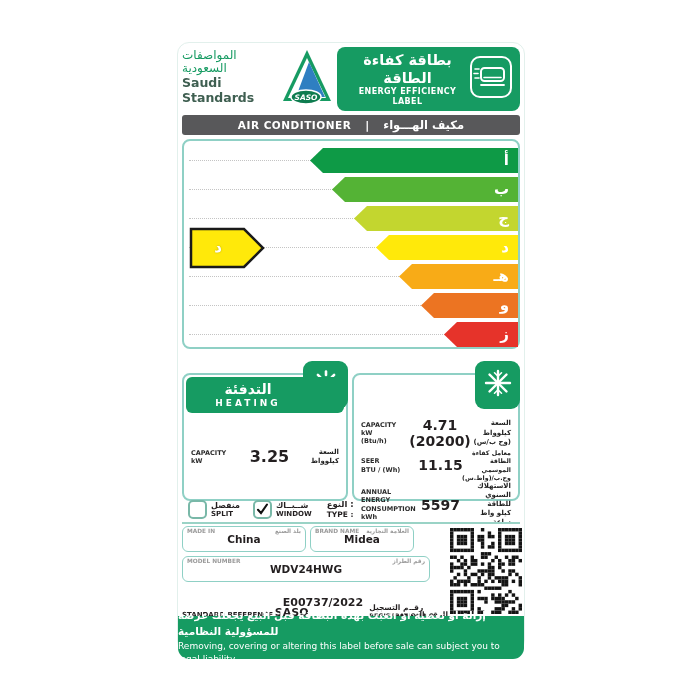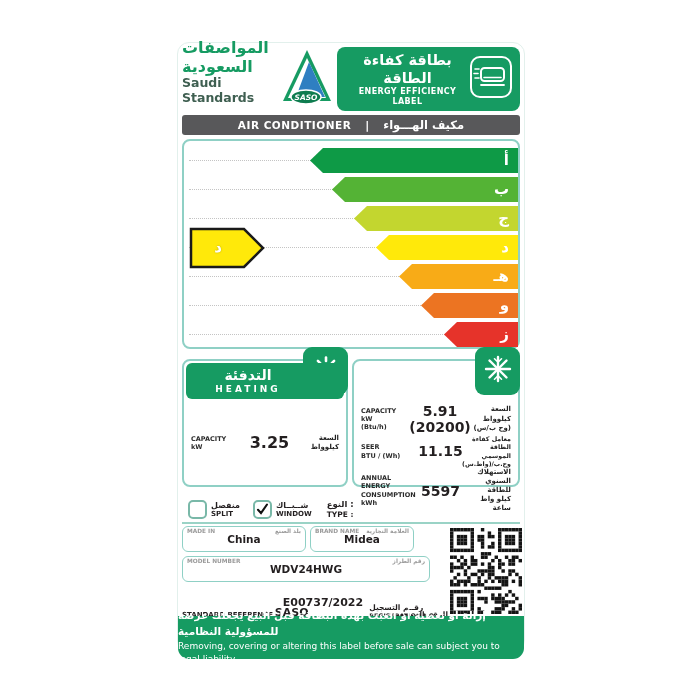--- a/index.html
+++ b/index.html
@@ -4,21 +4,21 @@
 <style>
   html,body{margin:0;padding:0;background:#fff;}
   .stage{position:relative;width:700px;height:700px;background:#fff;overflow:hidden;
          font-family:"DejaVu Sans",sans-serif;color:#231f20;}
   .label{position:absolute;left:177px;top:42px;width:346px;height:608px;background:#fff;
          border:1px solid #e2f0ec;border-radius:12px;}
   
   .hdr{position:absolute;top:4px;left:4px;right:4px;height:64px;display:flex;align-items:stretch;}
   .saso-block{width:150px;display:flex;align-items:flex-end;justify-content:flex-start;padding-bottom:2px;}
   .saso-text{line-height:1.15;padding-bottom:4px;}
-  .saso-text .ar{color:#169b62;font-weight:bold;font-size:16px;margin-top:40px;}
+  .saso-text .ar{color:#169b62;font-weight:normal;font-size:12px;margin-top:40px;}
   .saso-text .en{color:#3f5f51;font-size:12.5px;font-weight:600;}
   .saso-logo{margin-left:3px;}
   .title-box{flex:1;margin-left:5px;background:#169b62;border-radius:8px;display:flex;align-items:center;padding:0 6px 0 10px;}
   .title-text{flex:1;text-align:center;color:#fff;line-height:1.25;}
   .title-text .ar{font-weight:bold;font-size:14.5px;}
   .title-text .en{font-size:8px;letter-spacing:.4px;font-weight:bold;}
   
   .product-bar{position:absolute;top:72px;left:4px;right:4px;height:20px;background:#58585a;border-radius:3px;
                display:flex;align-items:center;justify-content:center;gap:14px;color:#fff;font-weight:bold;}
   .product-bar .en{font-size:10.5px;letter-spacing:.5px;}
@@ -30,21 +30,21 @@
   .grade-row{position:relative;height:29px;}
   .dotline{position:absolute;left:5px;right:5px;top:14px;border-top:1px dotted #c4c4c4;}
   .grade-arrow{position:absolute;right:0;top:2px;height:25px;
                clip-path:polygon(0 50%,13px 0,100% 0,100% 100%,13px 100%);}
   .grade-letter{position:absolute;right:9px;top:50%;transform:translateY(-54%);
                 color:#fff;font-weight:bold;font-size:15px;}
   .indicator{position:absolute;left:5px;width:76px;height:42px;}
   .indicator .ind-letter{position:absolute;left:0;right:18px;top:50%;transform:translateY(-55%);
                          text-align:center;color:#fff;font-weight:bold;font-size:15px;text-shadow:0 0 2px #b8a900;}
   
-  .perf{position:absolute;top:316px;height:128px;border:2px solid #8fd0c5;border-radius:8px;background:#fff;box-sizing:border-box;}
+  .perf{position:absolute;top:330px;height:128px;border:2px solid #8fd0c5;border-radius:8px;background:#fff;box-sizing:border-box;}
   .perf.heating{left:4px;width:166px;}
   .perf.cooling{left:174px;width:168px;}
   .perf-tab{position:absolute;top:-14px;right:-2px;width:45px;height:48px;background:#169b62;border-radius:9px;
             display:flex;align-items:flex-start;justify-content:center;padding-top:7px;box-sizing:border-box;}
   .perf-hd{position:absolute;top:2px;left:2px;right:2px;height:36px;background:#169b62;border-radius:6px;
            display:flex;flex-direction:column;align-items:center;justify-content:center;color:#fff;
            padding-right:34px;box-sizing:border-box;line-height:1.2;}
   .perf-hd .ar{font-weight:bold;font-size:14px;}
   .perf-hd .en{font-size:9px;font-weight:bold;letter-spacing:3px;}
   .perf-rows{position:absolute;top:42px;left:0;right:0;bottom:2px;display:flex;flex-direction:column;}
@@ -232,21 +232,21 @@
             <line x1="11.5" y1="25.2" x2="15" y2="21.8" stroke-width="1.6"></line>
               <line x1="18.5" y1="25.2" x2="15" y2="21.8" stroke-width="1.6"></line>
           </svg>
         </span>
       </div>
       <div class="perf-rows">
         <div class="perf-row">
           <span class="pl">CAPACITY
 kW
 (Btu/h)</span>
-          <span class="pv small">5.91
+          <span class="pv small">4.71
 (20200)</span>
           <span class="pr">السعة
 كيلوواط
 (وح ب/س)</span>
         </div>
         <div class="perf-row">
           <span class="pl">SEER
 BTU / (Wh)</span>
           <span class="pv small">11.15</span>
           <span class="pr" style="font-size:6.3px">معامل كفاءة الطاقة الموسمي

